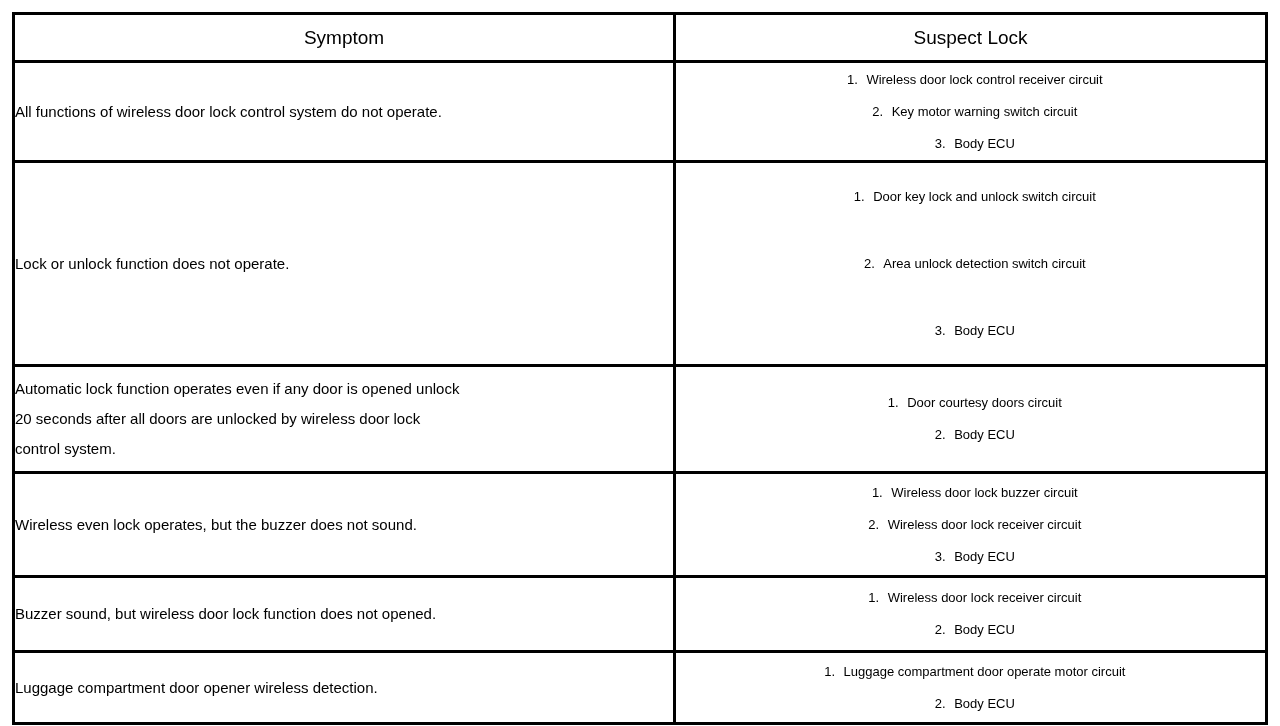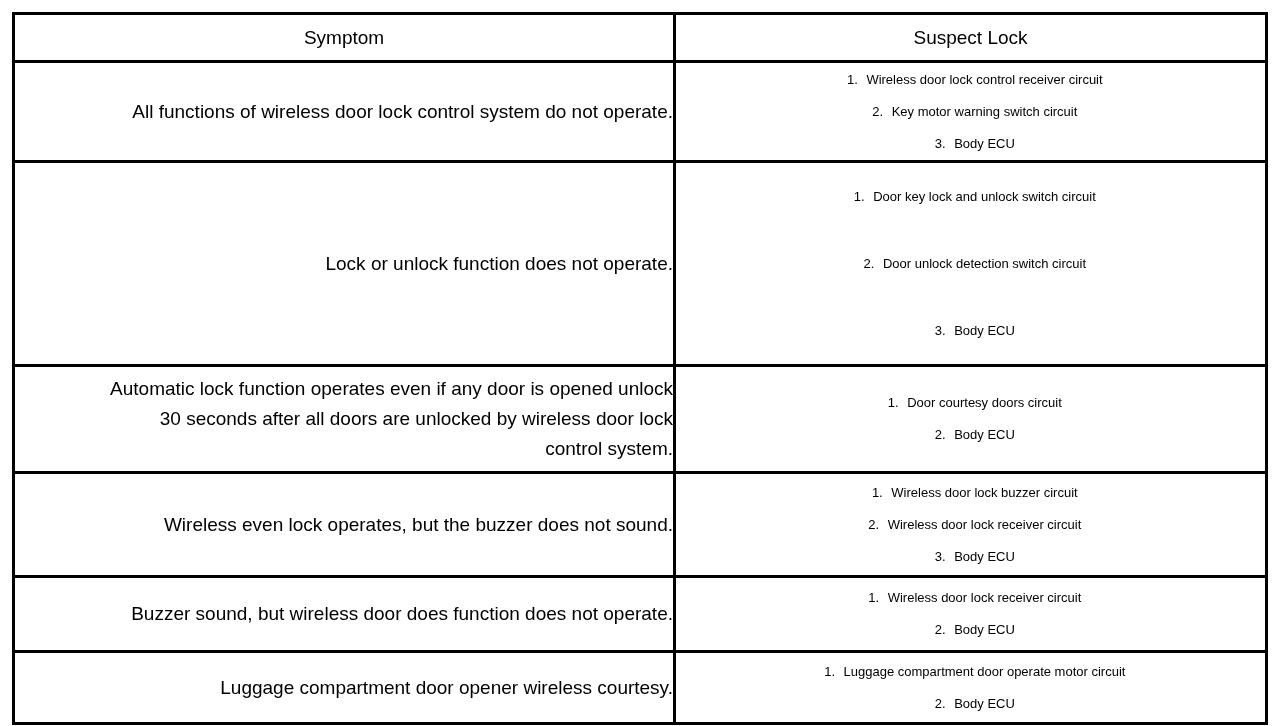--- a/index.html
+++ b/index.html
@@ -53,23 +53,23 @@
     font-size: 19px;
     line-height: 22px;
   }
 
   .head-cell .head-text {
     display: block;
   }
 
   .symptom-cell {
     padding: 6px 14px 6px 14px;
-    font-size: 19px;
+    font-size: 15px;
     line-height: 30px;
-    text-align: right;
+    text-align: left;
   }
 
   .symptom-cell .sym-line {
     display: block;
     white-space: pre;
   }
 
   .suspect-cell {
     padding: 8px 10px 8px 14px;
     font-size: 13px;
@@ -140,30 +140,30 @@
         </td>
       </tr>
 
       <tr class="row-h2">
         <td class="symptom-cell">
           <span class="sym-line">Lock or unlock function does not operate.</span>
         </td>
         <td class="suspect-cell spacing-wide">
           <ul class="suspect-list">
             <li><span class="num">1.</span><span>Door key lock and unlock switch circuit</span></li>
-            <li><span class="num">2.</span><span>Door unlock detection switch circuit</span></li>
+            <li><span class="num">2.</span><span>Area unlock detection switch circuit</span></li>
             <li><span class="num">3.</span><span>Body ECU</span></li>
           </ul>
         </td>
       </tr>
 
       <tr class="row-h3">
         <td class="symptom-cell">
           <span class="sym-line">Automatic lock function operates even if any door is opened unlock</span>
-          <span class="sym-line">30 seconds after all doors are unlocked by wireless door lock</span>
+          <span class="sym-line">20 seconds after all doors are unlocked by wireless door lock</span>
           <span class="sym-line">control system.</span>
         </td>
         <td class="suspect-cell spacing-tight">
           <ul class="suspect-list">
             <li><span class="num">1.</span><span>Door courtesy doors circuit</span></li>
             <li><span class="num">2.</span><span>Body ECU</span></li>
           </ul>
         </td>
       </tr>
 
@@ -175,33 +175,33 @@
           <ul class="suspect-list">
             <li><span class="num">1.</span><span>Wireless door lock buzzer circuit</span></li>
             <li><span class="num">2.</span><span>Wireless door lock receiver circuit</span></li>
             <li><span class="num">3.</span><span>Body ECU</span></li>
           </ul>
         </td>
       </tr>
 
       <tr class="row-h5">
         <td class="symptom-cell">
-          <span class="sym-line">Buzzer sound, but wireless door does function does not operate.</span>
+          <span class="sym-line">Buzzer sound, but wireless door lock function does not opened.</span>
         </td>
         <td class="suspect-cell spacing-tight">
           <ul class="suspect-list">
             <li><span class="num">1.</span><span>Wireless door lock receiver circuit</span></li>
             <li><span class="num">2.</span><span>Body ECU</span></li>
           </ul>
         </td>
       </tr>
 
       <tr class="row-h6">
         <td class="symptom-cell">
-          <span class="sym-line">Luggage compartment door opener wireless courtesy.</span>
+          <span class="sym-line">Luggage compartment door opener wireless detection.</span>
         </td>
         <td class="suspect-cell spacing-tight">
           <ul class="suspect-list">
             <li><span class="num">1.</span><span>Luggage compartment door operate motor circuit</span></li>
             <li><span class="num">2.</span><span>Body ECU</span></li>
           </ul>
         </td>
       </tr>
 
     </tbody>

